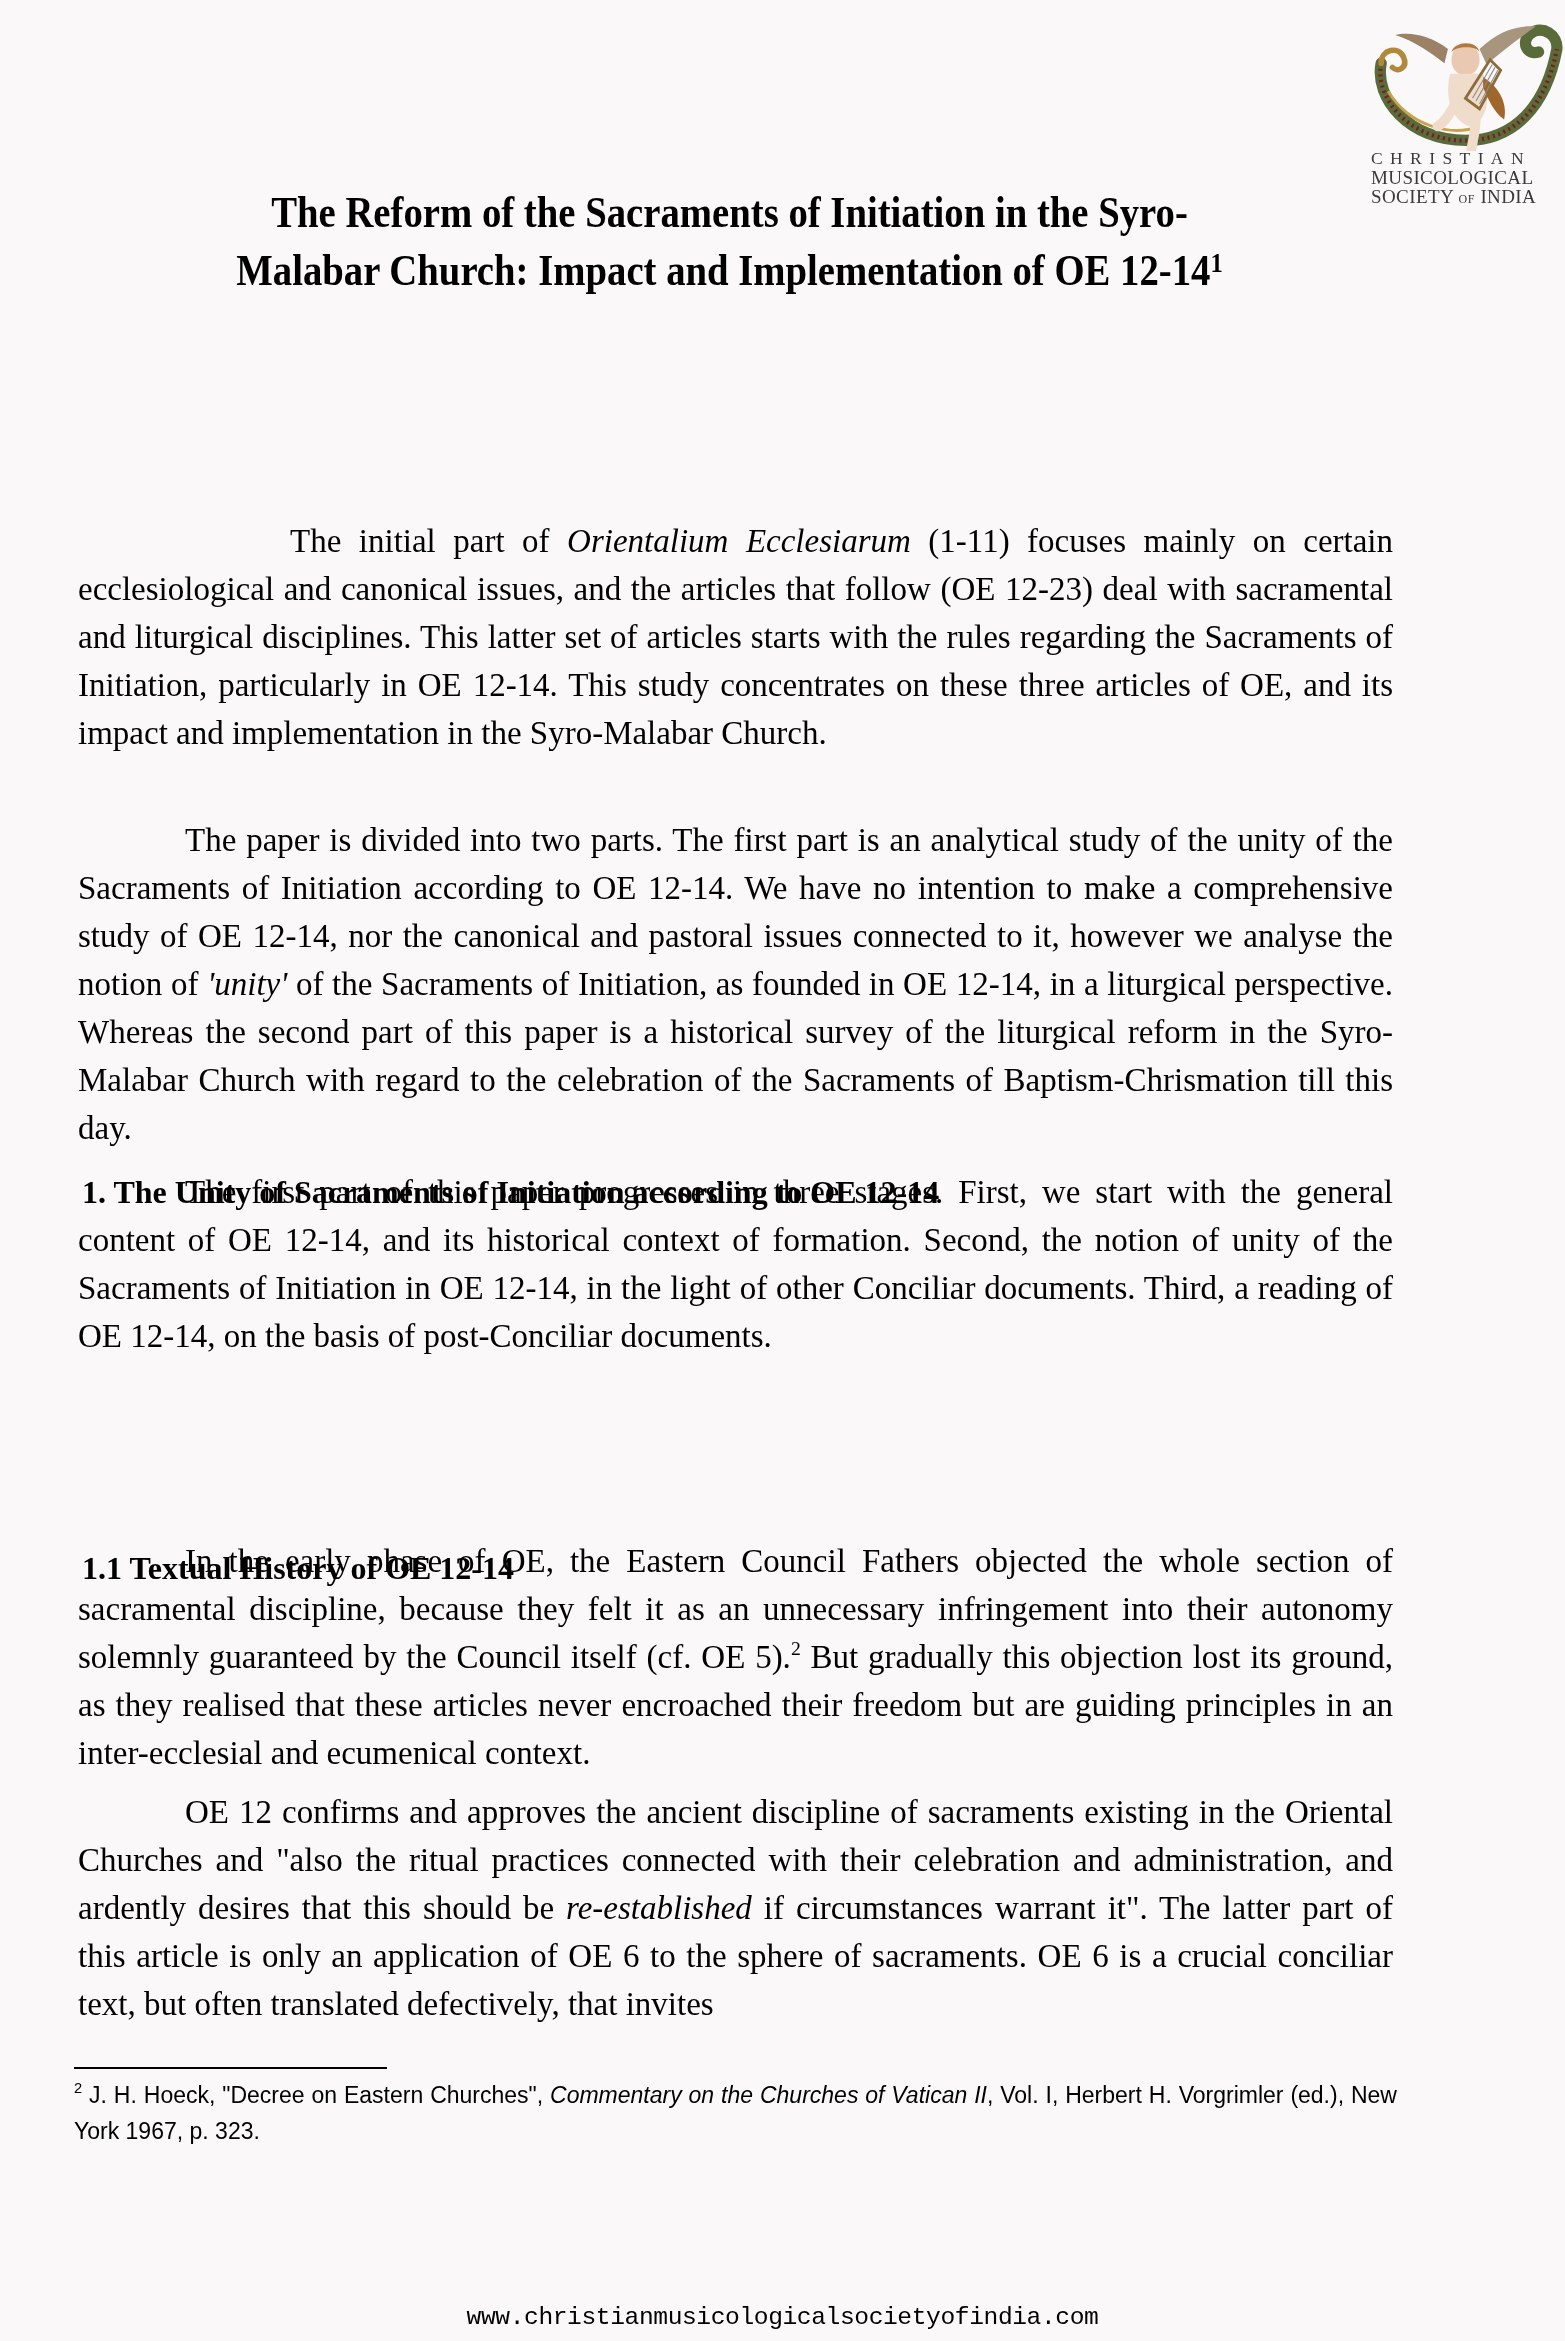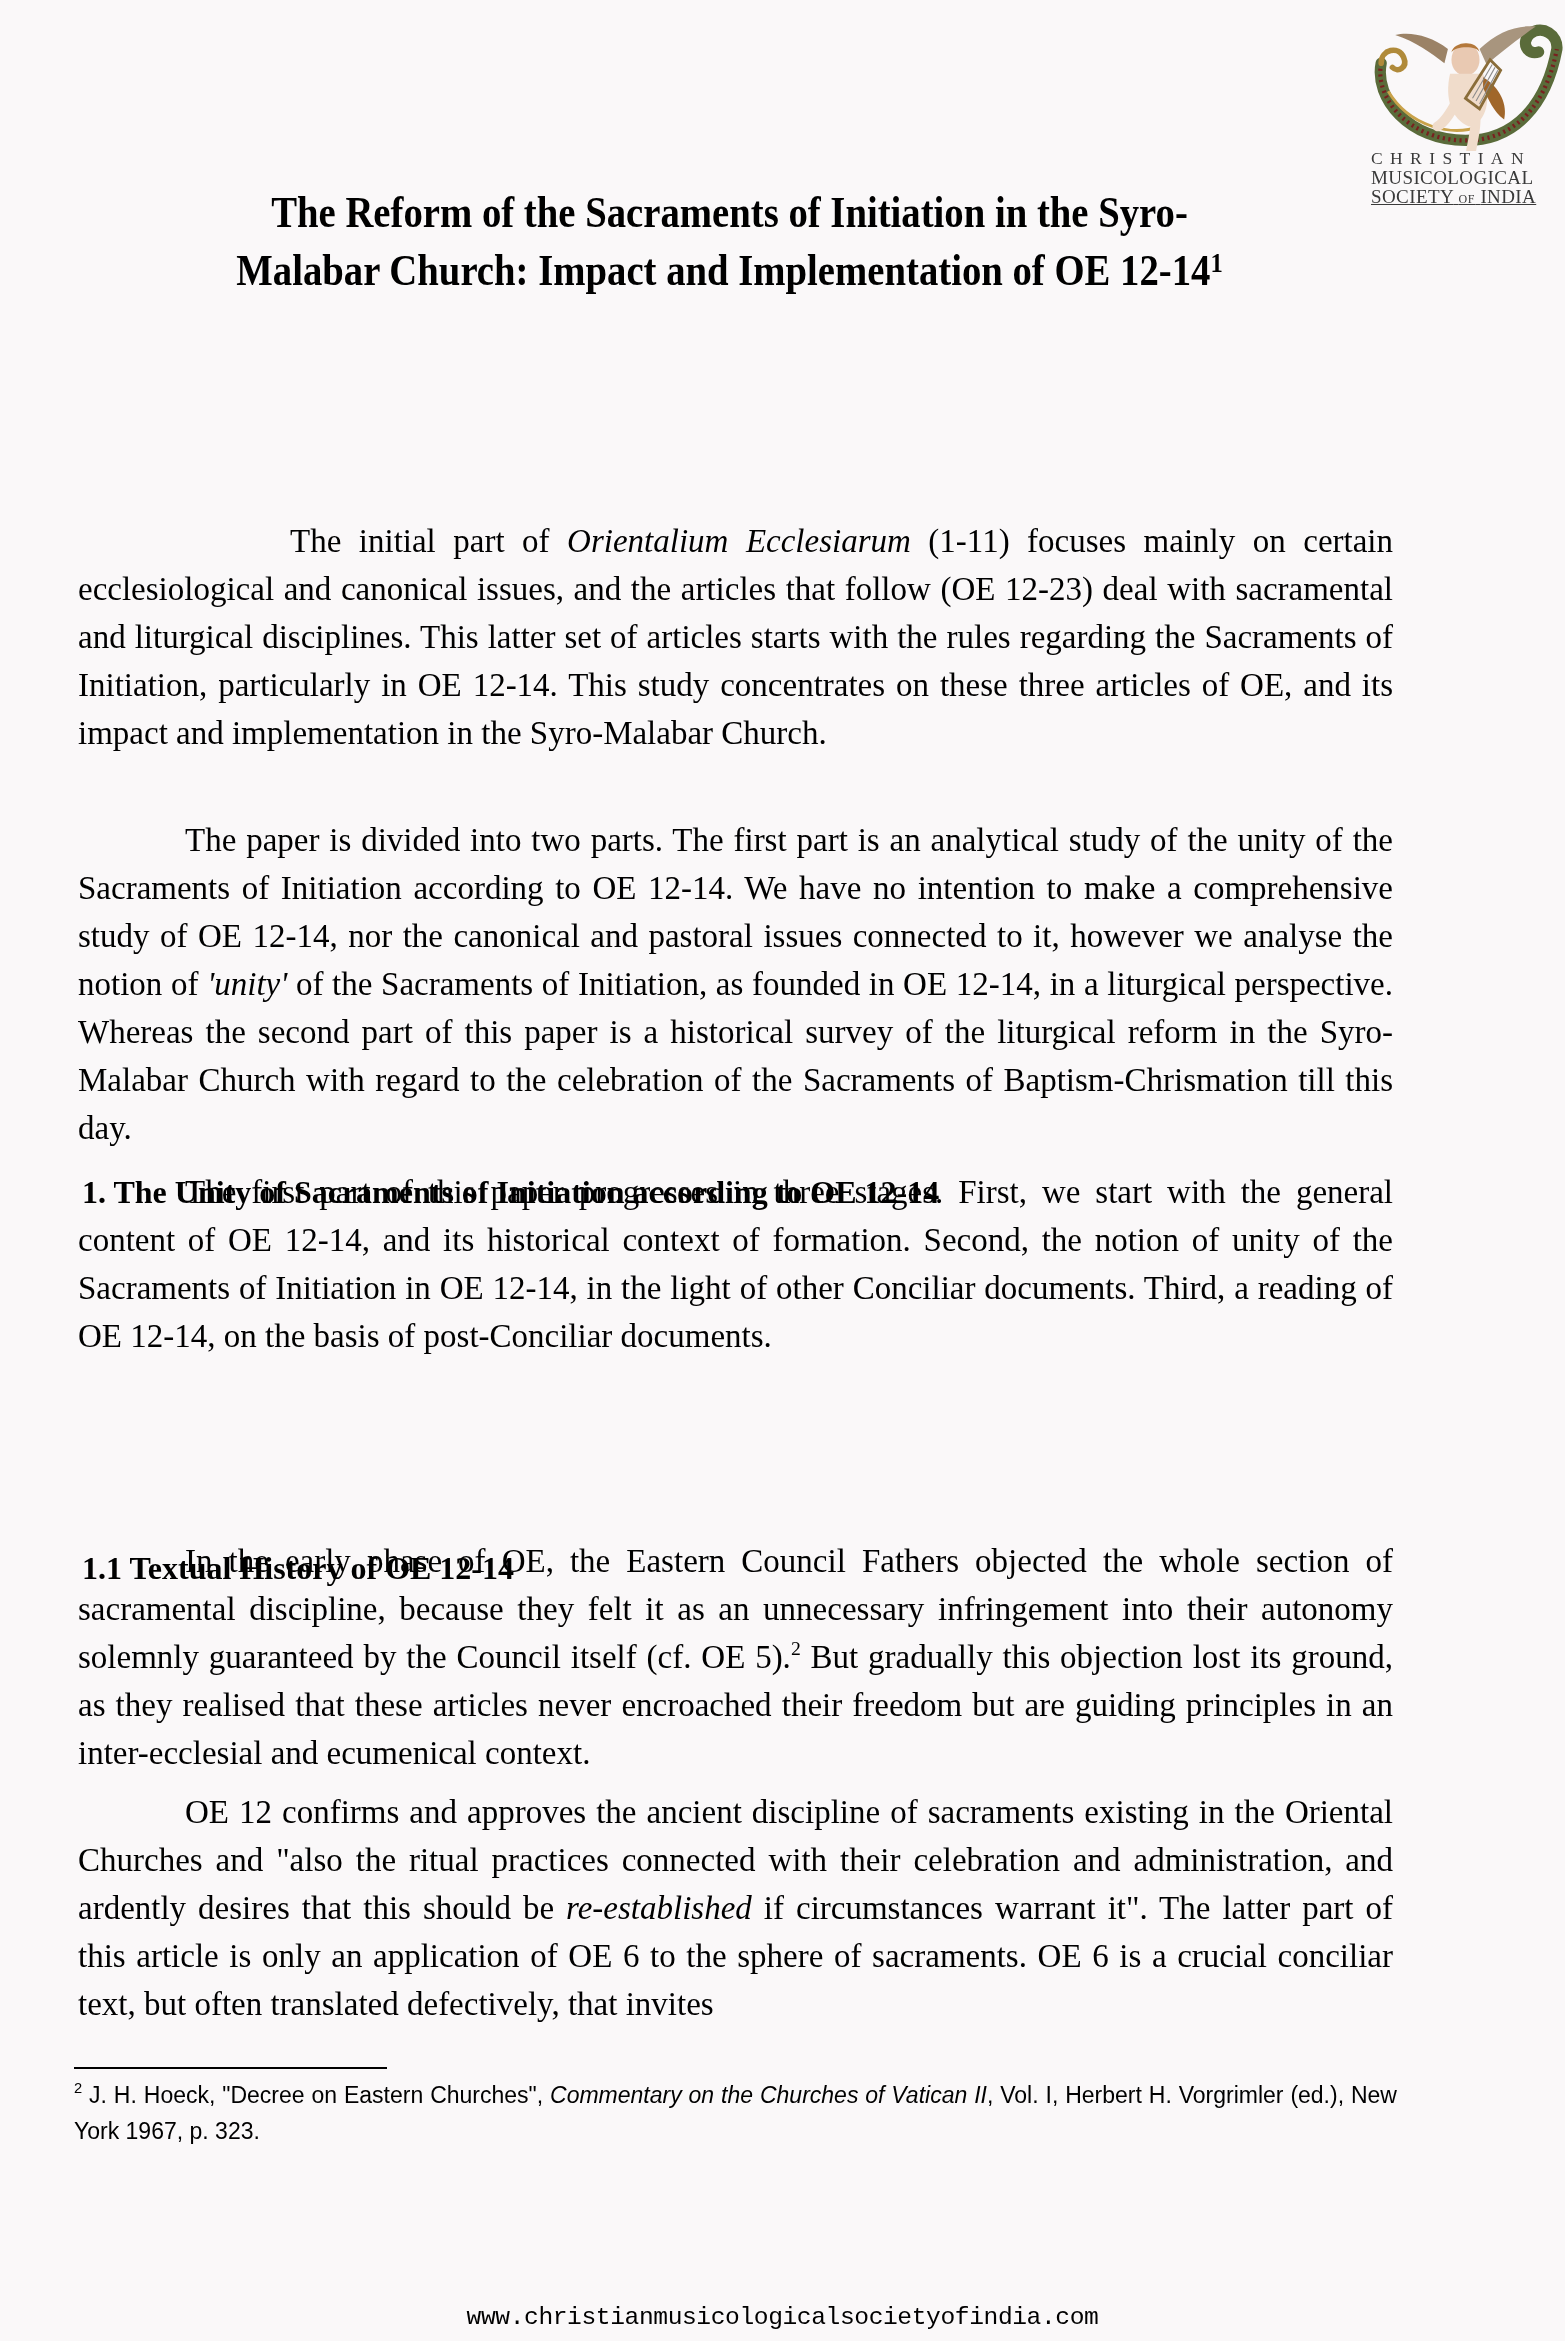--- a/index.html
+++ b/index.html
@@ -15,21 +15,21 @@
     position: absolute; left: 1367px; top: 21px; width: 197px; height: 182px;
   }
   .logo svg { position: absolute; left: 0; top: 0; }
   .logo-text {
     position: absolute; left: 4px; top: 128px; width: 189px;
     font-family: "Liberation Serif", serif; color: #3a3a3a; text-align: left;
     line-height: 19px;
   }
   .logo-line1 { font-size: 17.5px; letter-spacing: 7.4px; }
   .logo-line2 { font-size: 19px; letter-spacing: 0.4px; }
-  .logo-line3 { font-size: 19px; letter-spacing: 0.4px; text-decoration: underline; }
+  .logo-line3 { font-size: 19px; letter-spacing: 0.4px; }
   .logo-of { font-size: 12px; letter-spacing: 0.7px; }
 
   .title {
     position: absolute; left: 70px; top: 184px; width: 1319px;
     text-align: center;
     font-family: "Liberation Serif", serif; font-weight: bold;
     font-size: 44px; line-height: 58px;
     transform: scaleX(0.88); transform-origin: center top;
   }
   .title sup { font-size: 28px; vertical-align: 12.6px; line-height: 0; }

